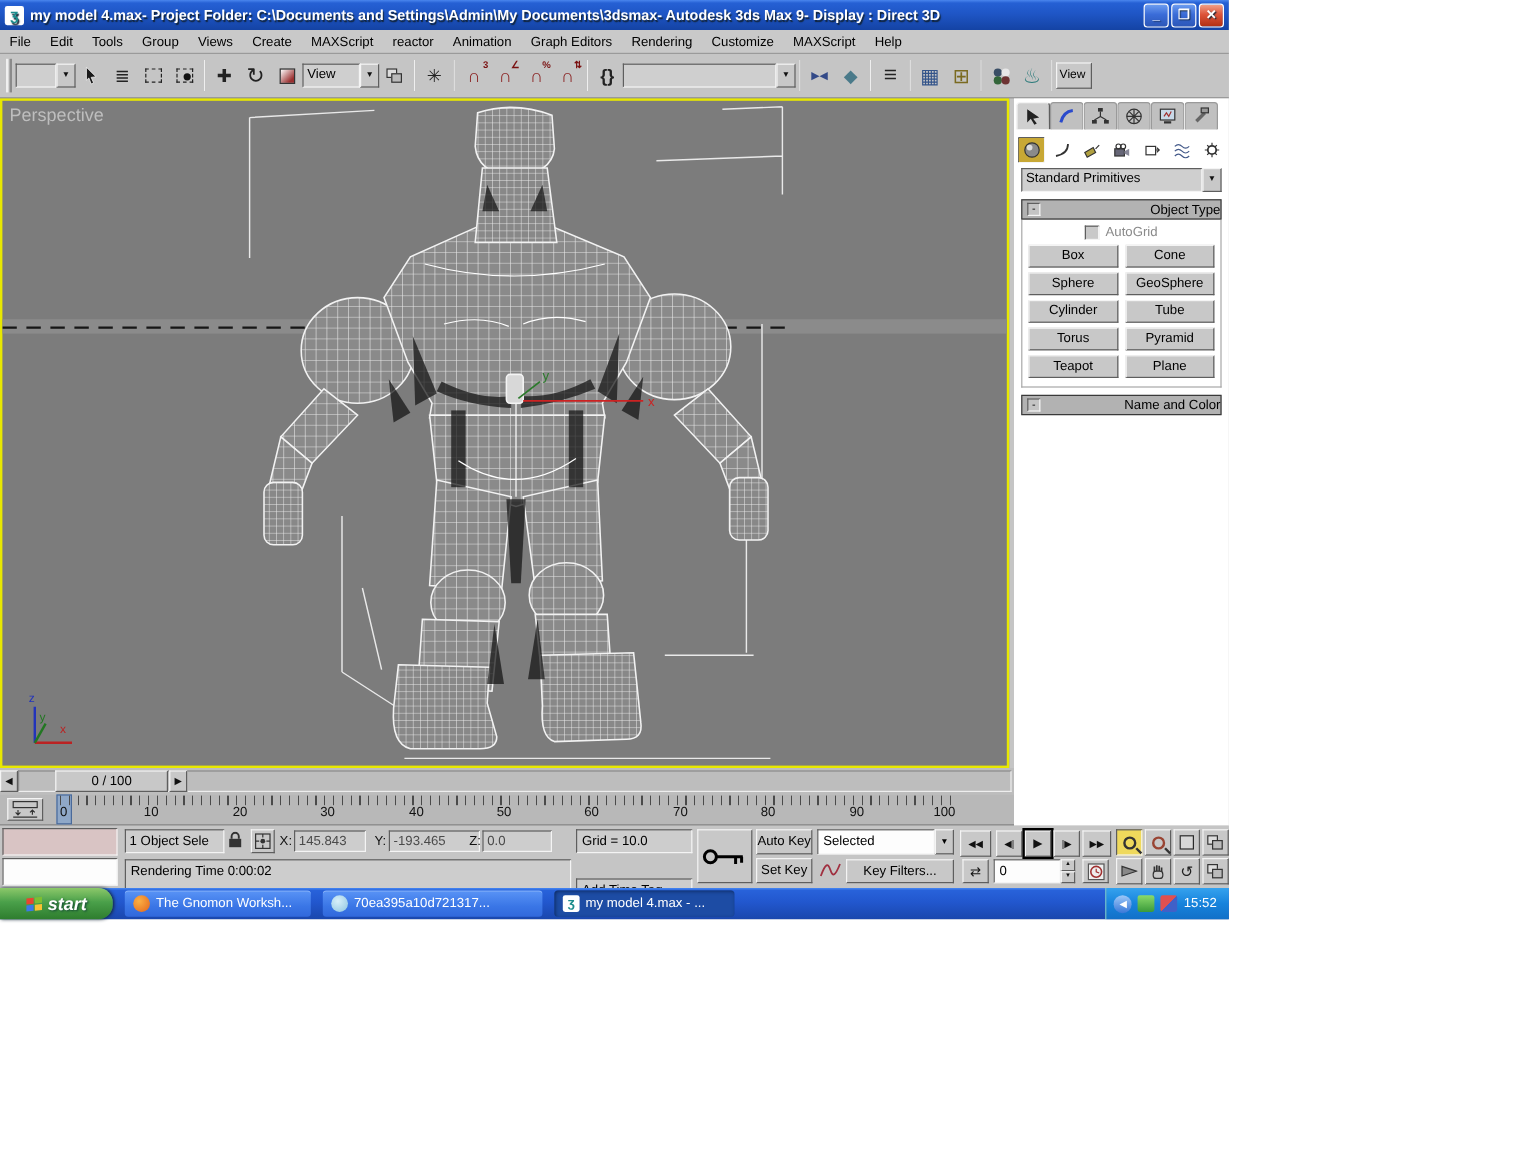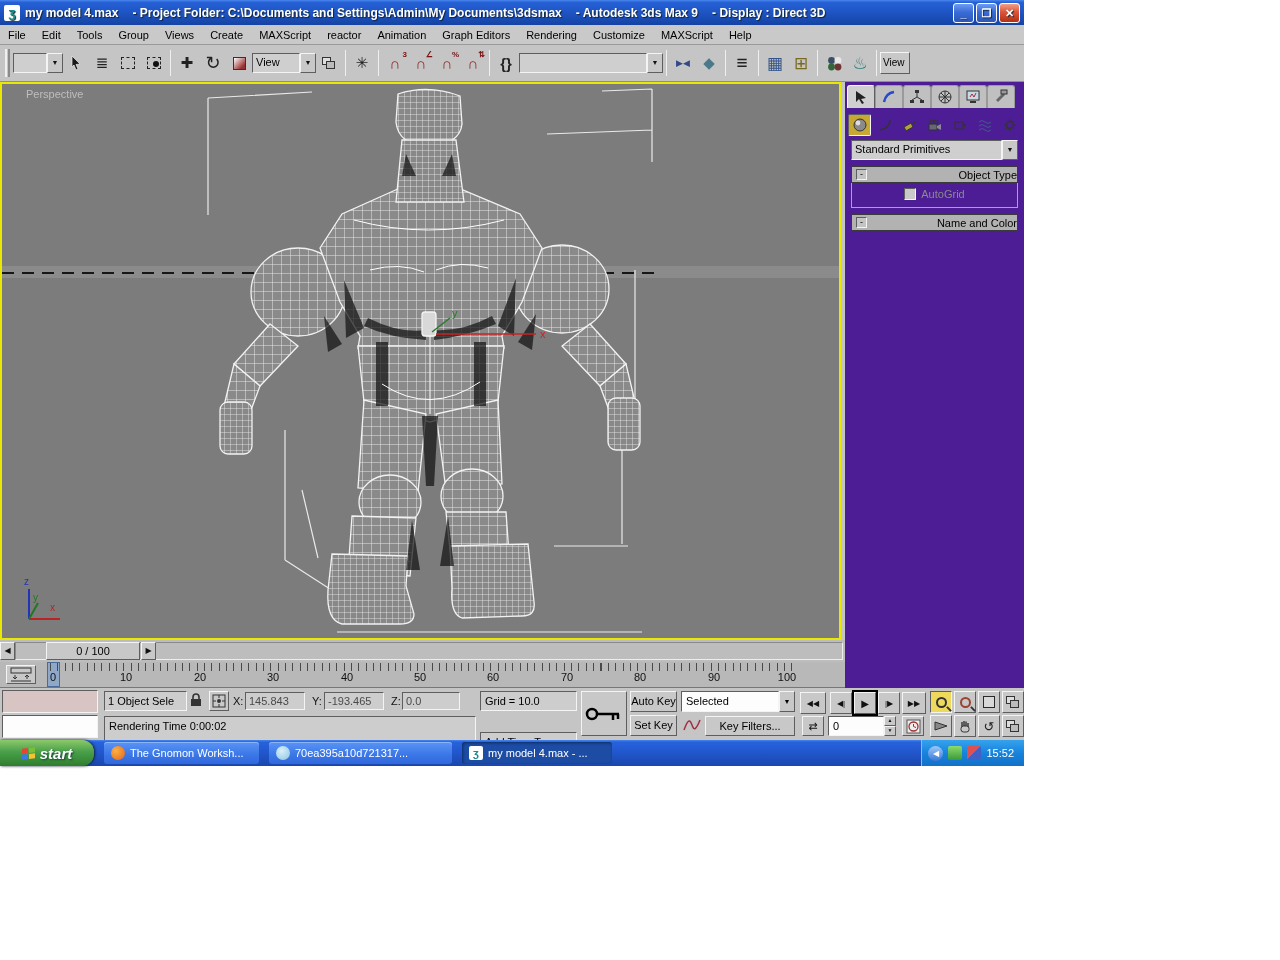--- a/index.html
+++ b/index.html
@@ -9,21 +9,21 @@
   .abs{position:absolute}
   .raised{background:#C8C8C8;border:1px solid;border-color:#F4F4F4 #5E5E5E #5E5E5E #F4F4F4}
   .sunken{background:#C4C4C4;border:1px solid;border-color:#5E5E5E #F4F4F4 #F4F4F4 #5E5E5E}
   .whitefield{background:#FDFDFD;border:1px solid;border-color:#5E5E5E #F4F4F4 #F4F4F4 #5E5E5E;color:#000}
   .grayfield{background:#CDCDCD;border:1px solid;border-color:#5E5E5E #F4F4F4 #F4F4F4 #5E5E5E;color:#4a4a4a}
   
   #titlebar{height:25px;background:linear-gradient(180deg,#4A86EE 0%,#2560D4 10%,#1F56C6 45%,#1443A4 100%);display:flex;align-items:center;padding:0 4px;color:#fff;font-weight:bold;font-size:12px;text-shadow:1px 1px 1px #123}
   .appicon{width:16px;height:16px;background:#fff;border-radius:2px;color:#1C8C8C;font-weight:bold;font-size:13px;line-height:15px;text-align:center;margin-right:5px}
   .winbtn{width:21px;height:20px;margin-left:2px;border:1px solid #fff;border-radius:3px;color:#fff;font-size:11px;font-weight:bold;text-align:center;line-height:18px;background:linear-gradient(180deg,#6C9CF0,#3A6CD8 45%,#2C57B8)}
   .winbtn.close{background:linear-gradient(180deg,#F0A088,#DD5439 45%,#B23014)}
-  .tseg{margin-right:14px;white-space:nowrap}
+  .tseg{margin-right:0;white-space:nowrap}
   
   #menubar{height:20px;background:#C9C9C9;border-bottom:1px solid #9a9a9a;display:flex;align-items:center;font-size:11px;color:#000}
   .menuitem{padding:2px 8px;cursor:default}
   
   #toolbar{height:37px;background:#C5C5C5;border-bottom:1px solid #8f8f8f;display:flex;align-items:center;padding:0 2px;overflow:hidden}
   .grip{width:5px;height:28px;border-left:2px solid #efefef;border-right:2px solid #8a8a8a;margin:0 3px}
   .tbtn{width:26px;height:26px;display:flex;align-items:center;justify-content:center;font-size:15px;color:#222;position:relative;flex:none}
   .tbtn .badge{position:absolute;right:1px;top:0;font-size:8px;color:#7a1010;font-weight:bold}
   .sep{width:1px;height:26px;background:#8a8a8a;border-right:1px solid #efefef;margin:0 3px;flex:none}
   .combo{height:20px;display:flex;flex:none}
@@ -34,23 +34,23 @@
   .sqgrad{width:13px;height:13px;border:1px solid #333;background:linear-gradient(135deg,#fff,#9a2f2f 80%)}
   .twosq{position:relative;width:14px;height:13px}
   .twosq i{position:absolute;border:1px solid #333;background:#ddd;width:9px;height:8px;display:block}
   .twosq i:last-child{left:4px;top:4px;background:#bbb}
   .magnifier{position:relative;width:11px;height:11px;border:2px solid #333;border-radius:50%;display:inline-block}
   .magnifier:after{content:"";position:absolute;left:8px;top:9px;width:6px;height:2px;background:#333;transform:rotate(45deg)}
   .extbox{width:12px;height:12px;border:1px solid #2a2a2a;background:#d8d8d8}
   
   #main{position:relative;height:606px}
   #viewport{position:absolute;left:0;top:0;width:841px;height:558px;border:2px solid #E8E800;background:#7C7C7C}
-  #vplabel{position:absolute;left:24px;top:4px;color:#BEBEBE;font-size:11px}
-  
-  #cmdpanel{position:absolute;left:845px;top:0;width:179px;height:606px;background:#4c1d95;font-size:11px}
+  #vplabel{position:absolute;left:6px;top:4px;color:#BEBEBE;font-size:15px}
+  
+  #cmdpanel{position:absolute;left:845px;top:0;width:179px;height:606px;background:#ffffff;font-size:11px}
   #tabs{display:flex;padding:3px 2px 0 2px}
   .tab{width:28px;height:23px;display:flex;align-items:center;justify-content:center;border:1px solid #9a9a9a;border-bottom:none;background:#C0C0C0;border-radius:3px 3px 0 0}
   .tab.active{background:#CFCFCF;border-color:#F4F4F4 #5E5E5E transparent #F4F4F4}
   #cats{display:flex;padding:6px 3px 4px 3px;gap:2px}
   .cat{width:23px;height:22px;display:flex;align-items:center;justify-content:center}
   .cat.active{background:#C8A835;border:1px solid;border-color:#5E5E5E #F4F4F4 #F4F4F4 #5E5E5E;border-radius:2px}
   .rollout{margin:6px 6px 0 6px}
   .rtitle{height:17px;background:#B2B2B2;border:1px solid #3a3a3a;display:flex;align-items:center;font-size:11px;color:#000;position:relative}
   .rtitle .minus{width:11px;height:11px;margin:0 4px;background:#C4C4C4;border:1px solid;border-color:#5E5E5E #F4F4F4 #F4F4F4 #5E5E5E;font-size:9px;line-height:8px;text-align:center}
   .rtitle .rlabel{position:absolute;left:0;right:0;text-align:right}
@@ -394,20 +394,32 @@
       </div>
       <div class="rollout">
         <div class="rtitle">
           <span class="minus">-</span>
           <span class="rlabel">Object Type</span>
         </div>
         <div class="rbody">
           <div class="agrow">
             <span class="checkbox"></span>
             <span>AutoGrid</span>
+          </div>
+          <div class="objgrid">
+            <span class="objbtn">Box</span>
+            <span class="objbtn">Cone</span>
+            <span class="objbtn">Sphere</span>
+            <span class="objbtn">GeoSphere</span>
+            <span class="objbtn">Cylinder</span>
+            <span class="objbtn">Tube</span>
+            <span class="objbtn">Torus</span>
+            <span class="objbtn">Pyramid</span>
+            <span class="objbtn">Teapot</span>
+            <span class="objbtn">Plane</span>
           </div>
         </div>
       </div>
       <div class="rollout">
         <div class="rtitle">
           <span class="minus">-</span>
           <span class="rlabel">Name and Color</span>
         </div>
       </div>
     </div>
@@ -455,21 +467,21 @@
     <span class="abs raised" style="left:209px;top:3px;width:20px;height:20px">
       <svg width="18" height="18">
             <rect x="3" y="3" width="12" height="12" fill="none" stroke="#333"></rect>
             <circle cx="9" cy="9" r="2" fill="#333"></circle>
             <path d="M9,3 V6 M9,12 V15 M3,9 H6 M12,9 H15" stroke="#333"></path>
           </svg>
     </span>
     <span class="abs slabel" style="left:233px;top:7px">X:</span>
     <span class="abs grayfield" style="left:245px;top:4px;width:60px;height:18px;padding:2px 3px">145.843</span>
     <span class="abs slabel" style="left:312px;top:7px">Y:</span>
-    <span class="abs grayfield" style="left:324px;top:4px;width:60px;height:18px;padding:2px 3px">-193.465</span>
+    <span class="abs grayfield" style="left:324px;top:4px;width:76px;height:18px;padding:2px 3px">-193.465</span>
     <span class="abs slabel" style="left:391px;top:7px">Z:</span>
     <span class="abs grayfield" style="left:402px;top:4px;width:58px;height:18px;padding:2px 3px">0.0</span>
     <span class="abs grayfield" style="left:104px;top:28px;width:372px;height:32px;padding:3px 4px;color:#000">Rendering Time 0:00:02</span>
     <span class="abs grayfield" style="left:480px;top:3px;width:97px;height:20px;padding:3px 4px;color:#000">Grid = 10.0</span>
     <span class="abs grayfield" style="left:480px;top:44px;width:97px;height:28px;padding:3px 4px;color:#000">Add Time Tag</span>
     <span class="abs raised" style="left:581px;top:3px;width:46px;height:45px;display:flex;align-items:center;justify-content:center">
       <svg width="38" height="22">
             <circle cx="7" cy="11" r="5" fill="none" stroke="#000" stroke-width="2.5"></circle>
             <path d="M12,11 H34 M28,11 V17 M33,11 V16" stroke="#000" stroke-width="2.5" fill="none"></path>
           </svg>

